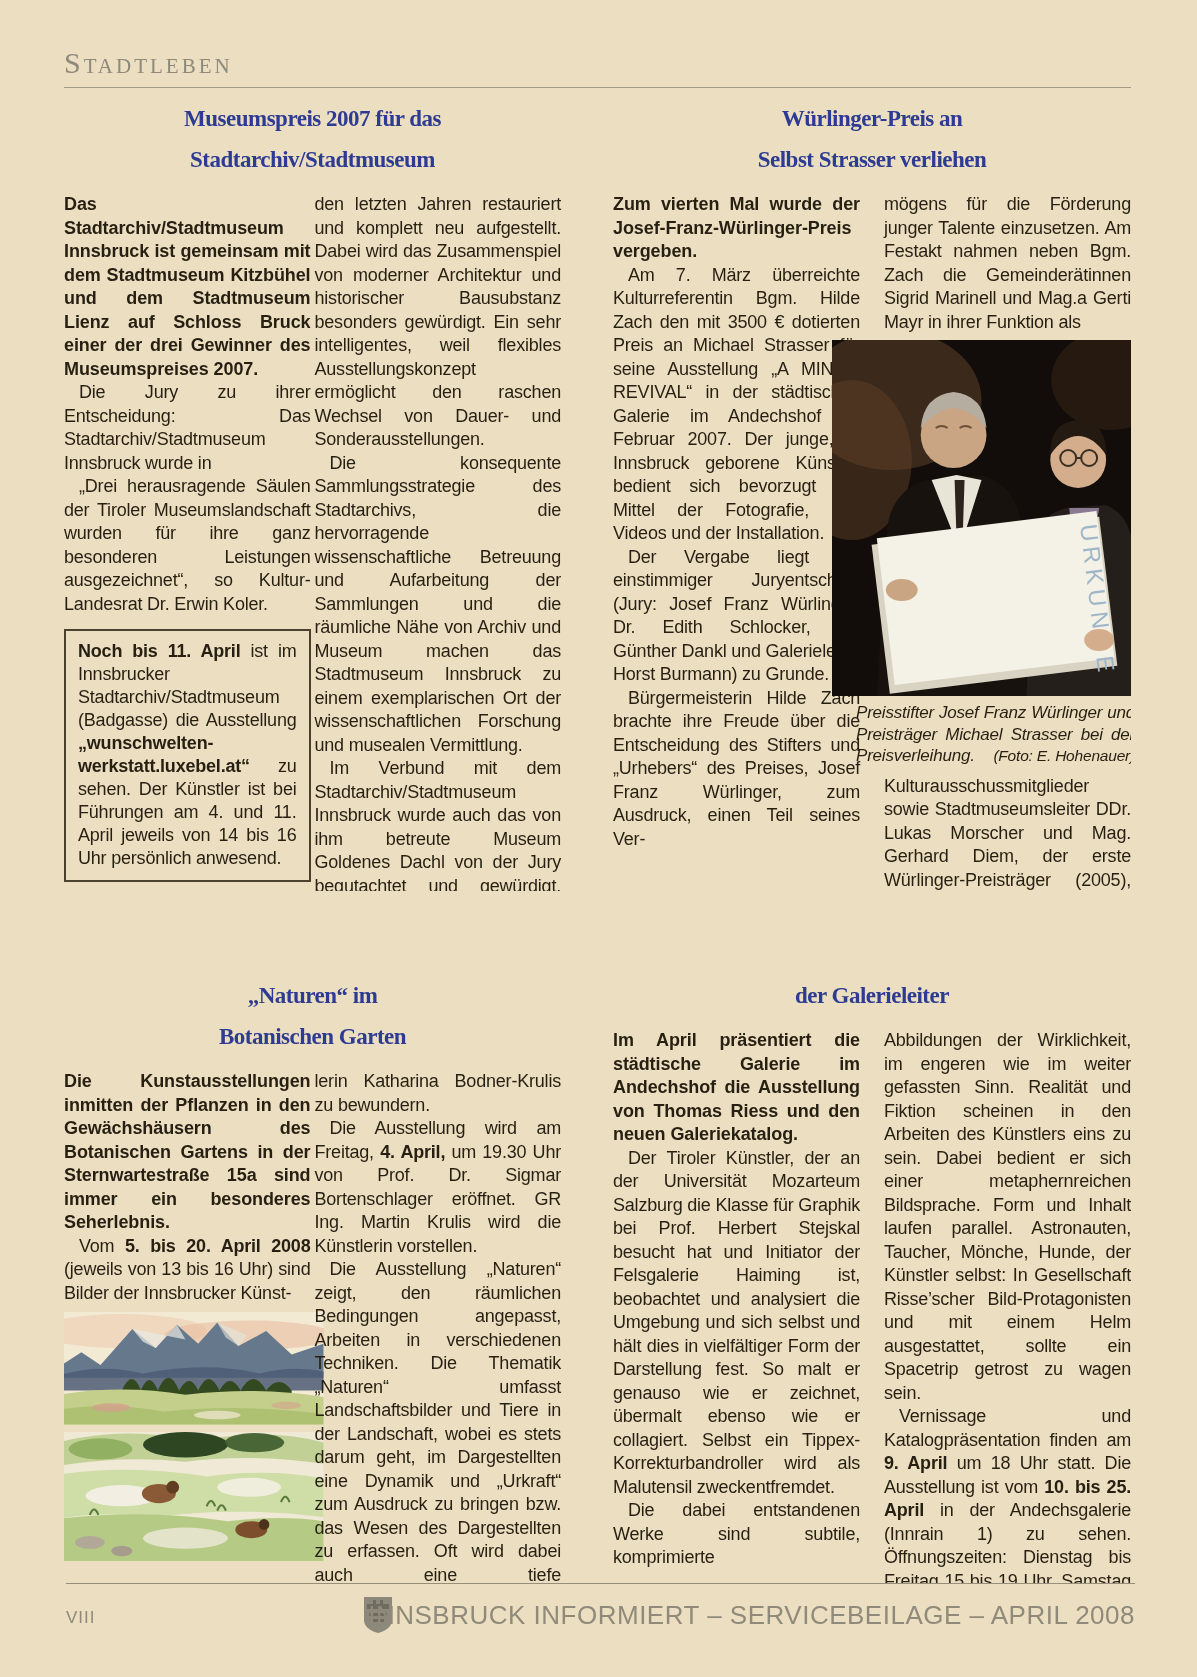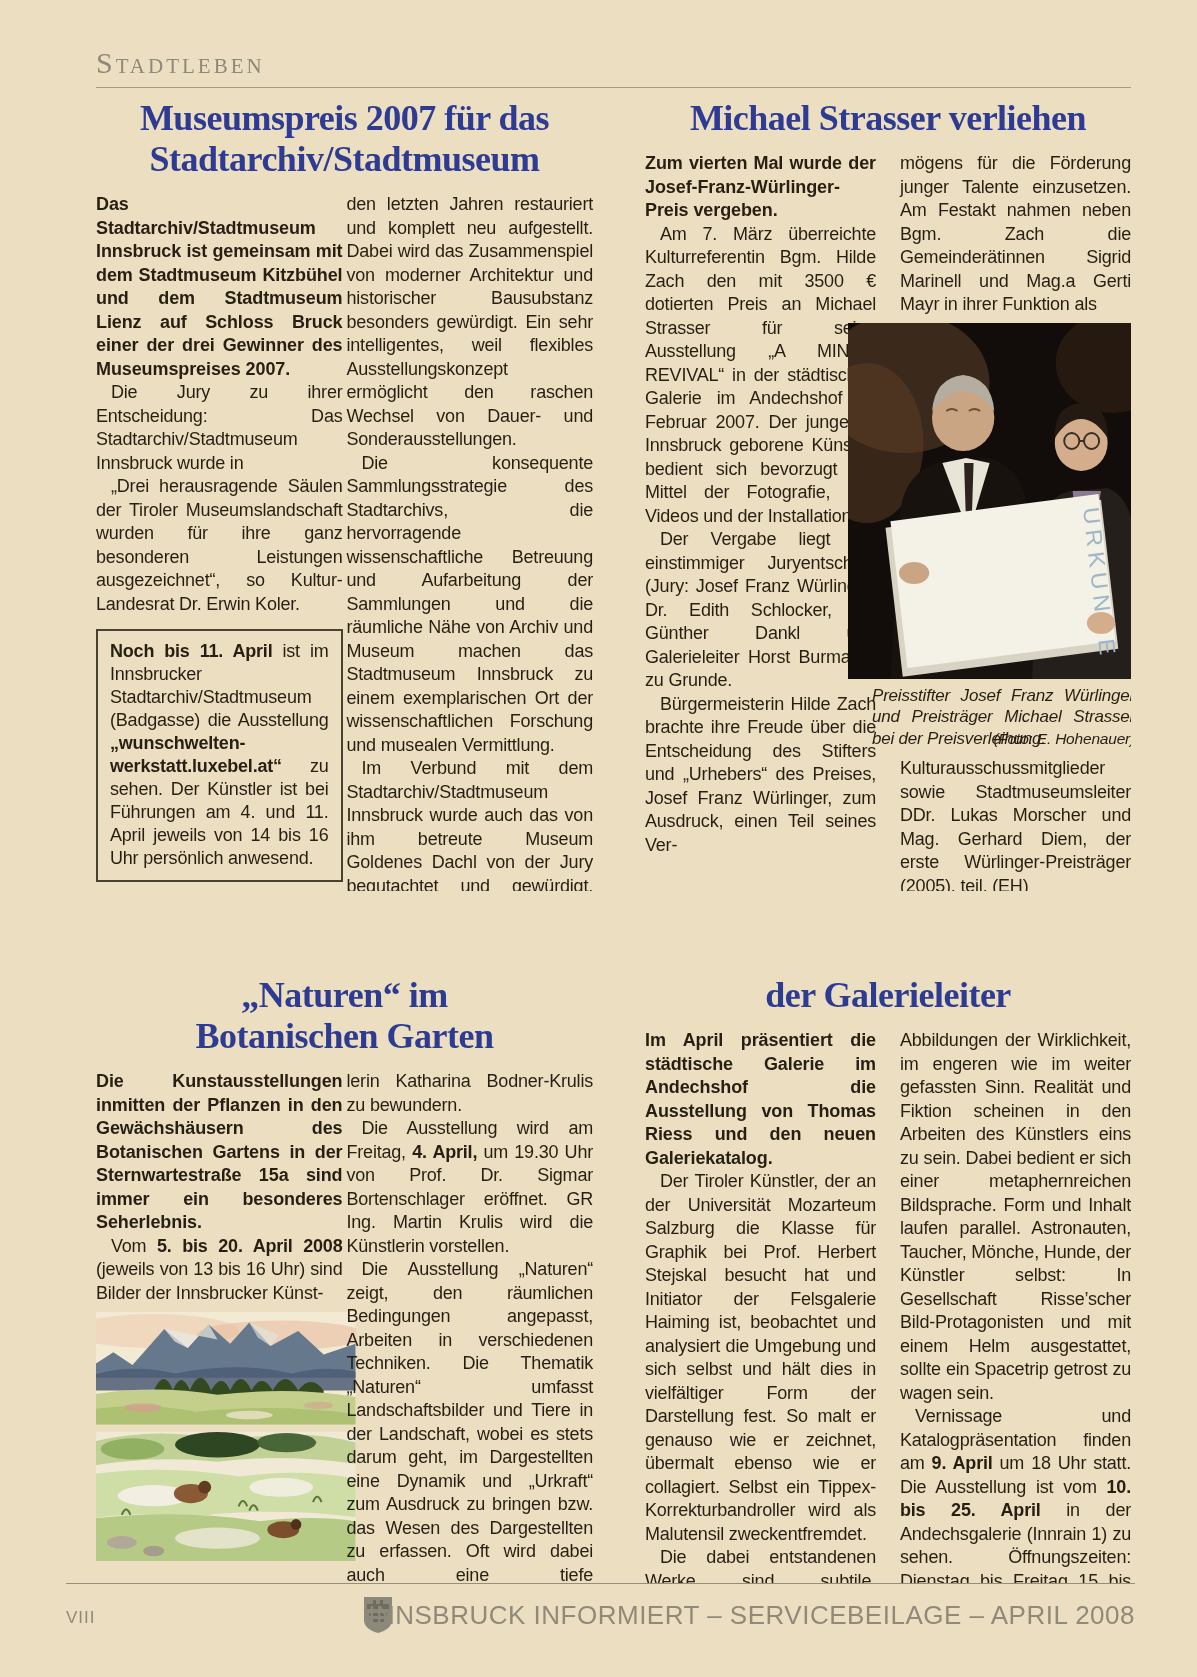--- a/index.html
+++ b/index.html
@@ -4,37 +4,37 @@
 <style>
   html,body{margin:0;padding:0;}
   body{
     width:1197px;height:1677px;
     background:#ecdfc1;
     font-family:"Liberation Sans",sans-serif;
     color:#261f12;
     position:relative;
     overflow:hidden;
   }
-  .page{padding:46px 66px 0 96px;position:relative;}
+  .page{padding:46px 66px 0 64px;position:relative;}
   
   .section-label{
     font-family:"Liberation Serif",serif;
     font-variant:small-caps;
     font-size:30px;letter-spacing:3px;
     color:#8d897b;
   }
   .header-rule{border:0;border-top:1.5px solid #a29c8a;margin:7px 0 0 0;}
   
   .articles-top{display:flex;gap:52px;margin-top:8px;height:795px;overflow:hidden;}
   .articles-bottom{display:flex;gap:52px;margin-top:82px;height:610px;overflow:hidden;}
   .article-block{flex:0 0 497px;}
   .article-block.right{flex:1 1 auto;}
   .article-title{
     font-family:"Liberation Serif",serif;
-    font-weight:bold;font-size:36px;line-height:41px;
+    font-weight:bold;font-size:23px;line-height:41px;
     color:#2e3b92;text-align:center;
     letter-spacing:-0.5px;
     margin:2px 0 13px 0;
   }
   .cols{display:flex;gap:4px;}
   .right .cols{gap:24px;}
   .col{flex:1 1 0;text-align:justify;font-size:18px;line-height:23.5px;letter-spacing:-0.2px;hyphens:auto;-webkit-hyphens:auto;}
   .col p{margin:0;}
   .col p.indent{text-indent:15px;}
   .col p.lead{font-weight:bold;letter-spacing:-0.1px;}
@@ -104,21 +104,22 @@
         <div class="col">
           <p>den letzten Jahren restauriert und komplett neu aufgestellt. Dabei wird das Zusammenspiel von moderner Architektur und historischer Bausubstanz besonders gewürdigt. Ein sehr intelligentes, weil flexibles Ausstellungskonzept ermöglicht den raschen Wechsel von Dauer- und Sonderausstellungen.</p>
           <p class="indent">Die konsequente Sammlungsstrategie des Stadtarchivs, die hervorragende wissenschaftliche Betreuung und Aufarbeitung der Sammlungen und die räumliche Nähe von Archiv und Museum machen das Stadtmuseum Innsbruck zu einem exemplarischen Ort der wissenschaftlichen Forschung und musealen Vermittlung.</p>
           <p class="indent">Im Verbund mit dem Stadtarchiv/Stadtmuseum Innsbruck wurde auch das von ihm betreute Museum Goldenes Dachl von der Jury begutachtet und gewürdigt. (WW)</p>
         </div>
       </div>
     </div>
 
     <div class="article-block right">
       <div class="article-title">
-        <div>Michael Strasser verliehen</div>
+        <div>Würlinger-Preis an</div>
+        <div>Selbst Strasser verliehen</div>
       </div>
       <div class="cols">
         <div class="col">
           <p class="lead">Zum vierten Mal wurde der Josef-Franz-Würlinger-Preis vergeben.</p>
           <p class="indent">Am 7. März überreichte Kulturreferentin Bgm. Hilde Zach den mit 3500 € dotierten Preis an Michael Strasser für seine Ausstellung „A MINOR REVIVAL“ in der städtischen Galerie im Andechshof im Februar 2007. Der junge, in Innsbruck geborene Künstler bedient sich bevorzugt der Mittel der Fotografie, des Videos und der Installation.</p>
           <p class="indent">Der Vergabe liegt ein einstimmiger Juryentscheid (Jury: Josef Franz Würlinger, Dr. Edith Schlocker, Dr. Günther Dankl und Galerieleiter Horst Burmann) zu Grunde.</p>
           <p class="indent">Bürgermeisterin Hilde Zach brachte ihre Freude über die Entscheidung des Stifters und „Urhebers“ des Preises, Josef Franz Würlinger, zum Ausdruck, einen Teil seines Ver-</p>
         </div>
         <div class="col">
           <p>mögens für die Förderung junger Talente einzusetzen. Am Festakt nahmen neben Bgm. Zach die Gemeinderätinnen Sigrid Marinell und Mag.a Gerti Mayr in ihrer Funktion als</p>

